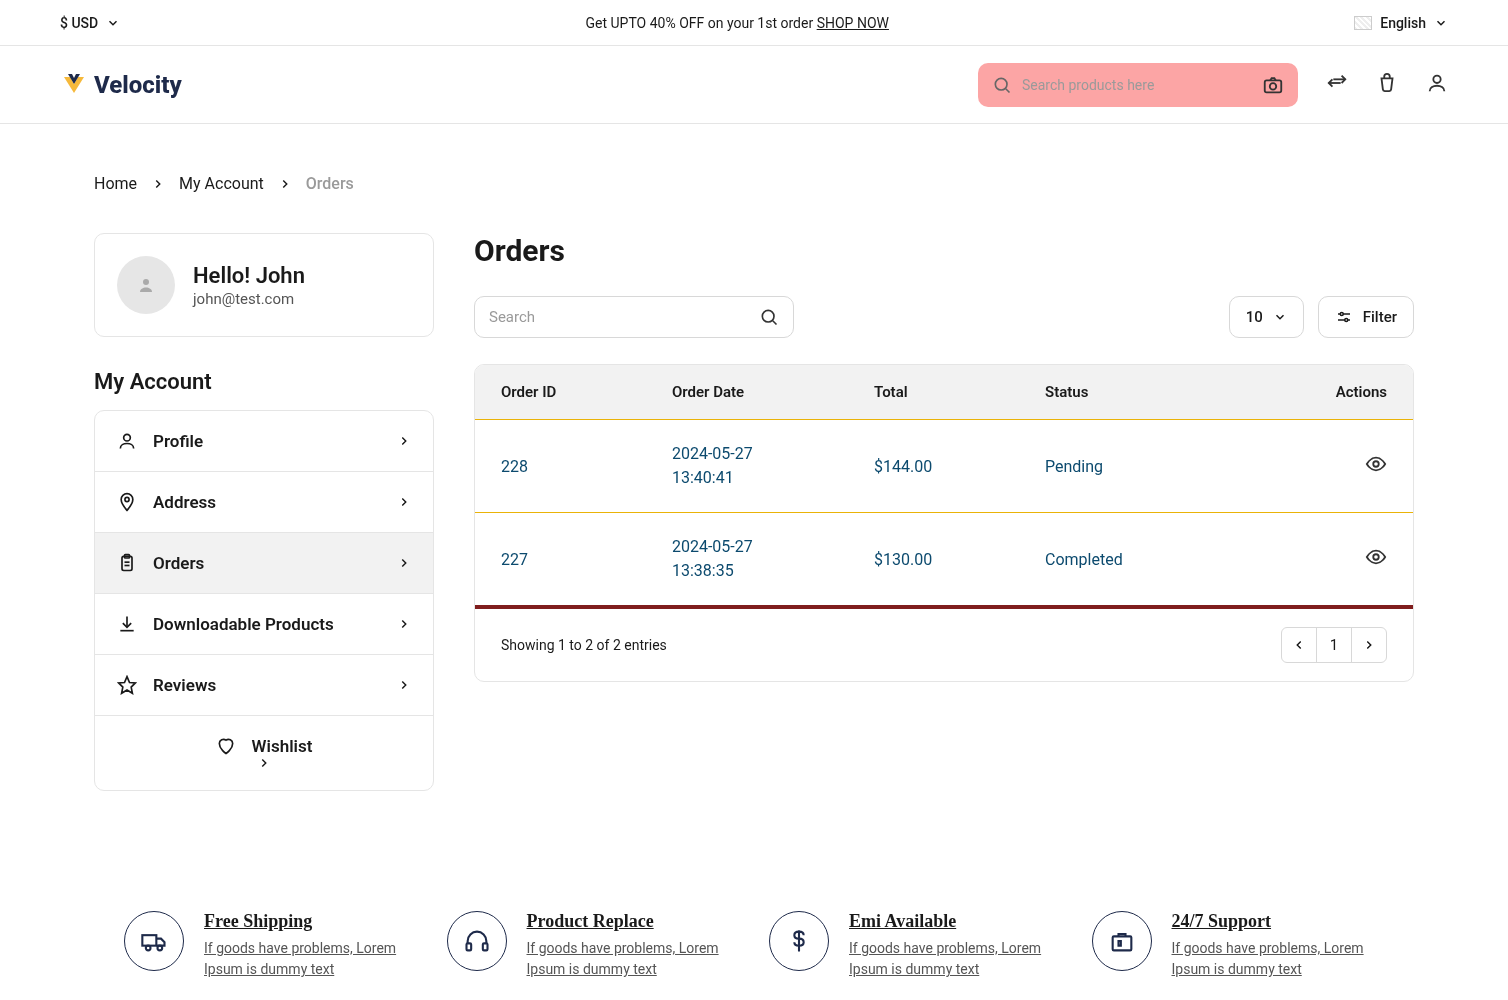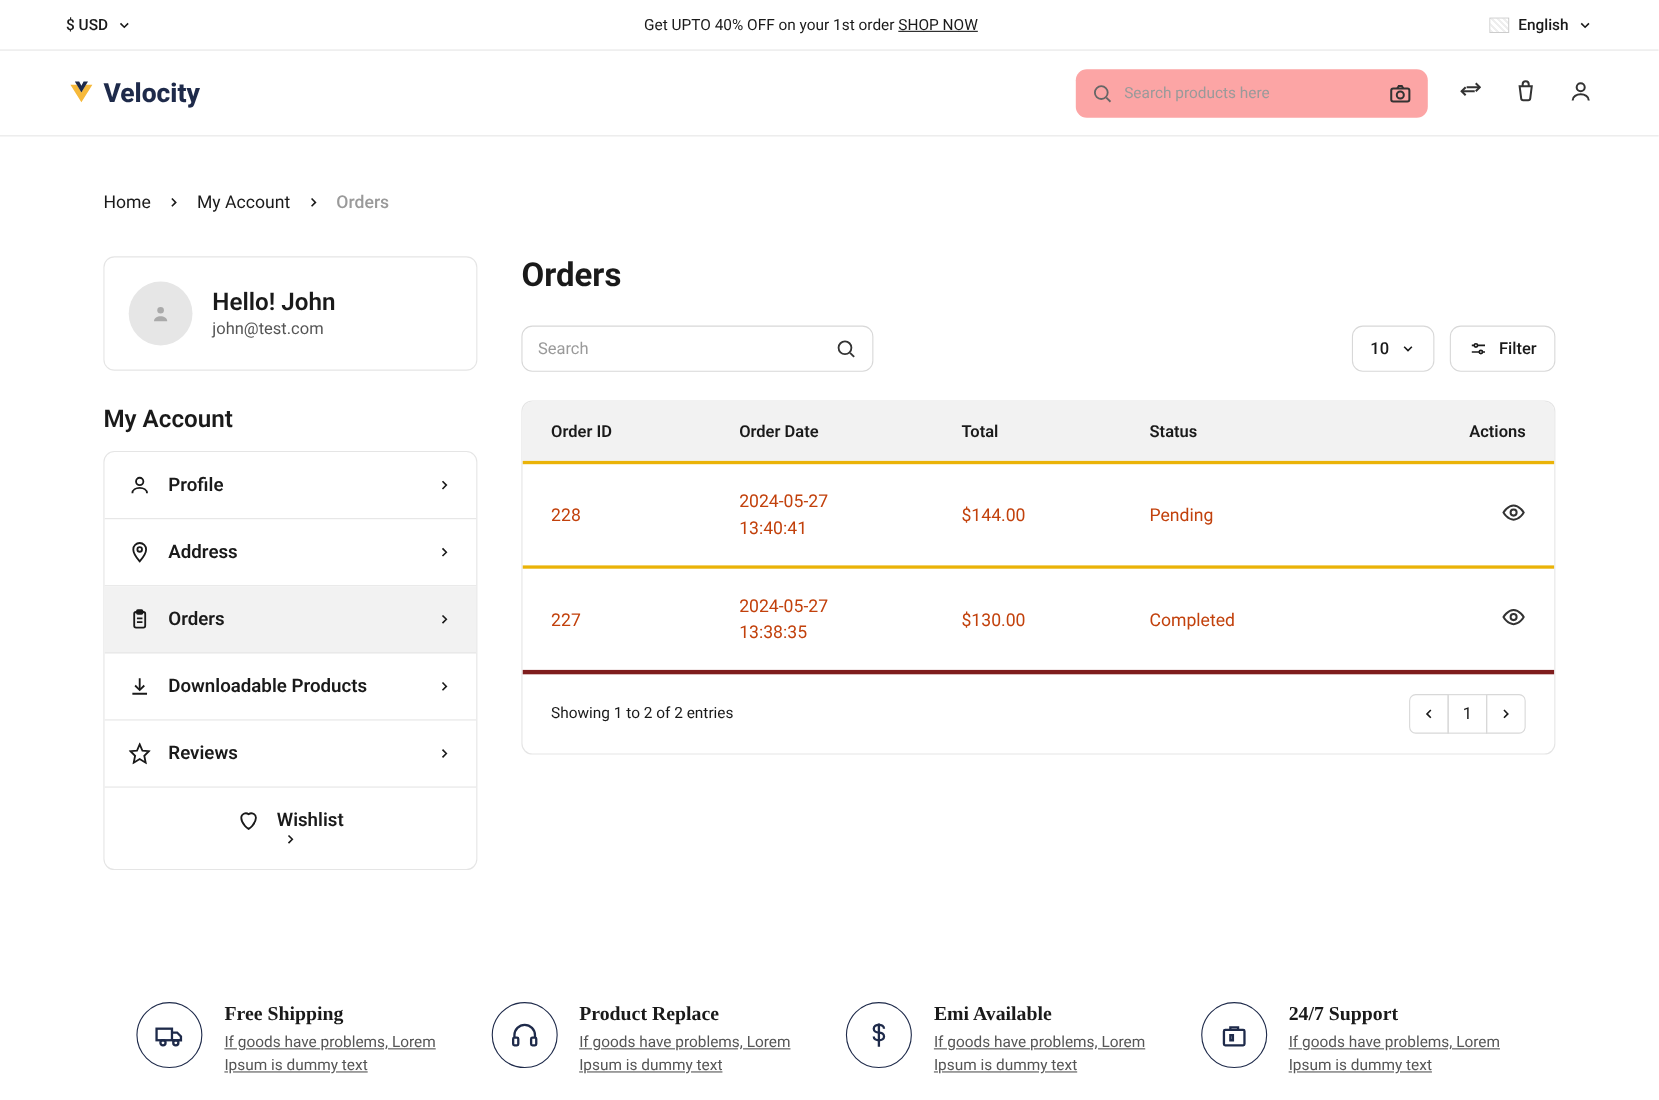--- a/index.html
+++ b/index.html
@@ -56,34 +56,34 @@
 .search-small { display: flex; align-items: center; border: 1px solid #d8d8d8; border-radius: 10px; height: 42px; width: 320px; padding: 0 14px; }
 .search-small input { flex: 1; border: none; outline: none; font-size: 15px; }
 .search-small input::placeholder { color: #9a9a9a; }
 .toolbar-right { display: flex; gap: 14px; }
 .sel-box, .filter-btn { display: flex; align-items: center; gap: 10px; border: 1px solid #d8d8d8; border-radius: 10px; height: 42px; padding: 0 16px; cursor: pointer; font-size: 15px; font-weight: 500; }
 
 
 .orders-table { border: 1px solid #e5e5e5; border-radius: 10px; overflow: hidden; }
 .tbl-head { display: grid; grid-template-columns: 1.1fr 1.3fr 1.1fr 1.4fr 0.8fr; background: #f2f2f2; padding: 18px 26px; font-weight: 600; font-size: 15px; }
 .tbl-head .th:last-child { text-align: right; }
-.tbl-row { display: grid; grid-template-columns: 1.1fr 1.3fr 1.1fr 1.4fr 0.8fr; padding: 22px 26px; border-top: 3px solid #eab308; font-size: 16px; color: #c2410c; align-items: center; }
+.tbl-row { display: grid; grid-template-columns: 1.1fr 1.3fr 1.1fr 1.4fr 0.8fr; padding: 22px 26px; border-top: 1px solid #eab308; font-size: 16px; color: #0c4a6e; align-items: center; }
 .tbl-row .td-actions { text-align: right; }
 .tbl-row .td-date { line-height: 1.5; }
 .tbl-foot { display: flex; align-items: center; justify-content: space-between; padding: 18px 26px; border-top: 4px solid #7f1d1d; font-size: 14px; }
 .pager { display: flex; }
 .pager-btn { width: 36px; height: 36px; border: 1px solid #d8d8d8; display: flex; align-items: center; justify-content: center; margin-left: -1px; cursor: pointer; font-size: 15px; }
 .pager-btn:first-child { border-radius: 6px 0 0 6px; }
 .pager-btn:last-child { border-radius: 0 6px 6px 0; }
 
 
 .features { display: grid; grid-template-columns: repeat(4,1fr); gap: 30px; max-width: 1320px; margin: 90px auto 40px; padding: 0 30px; }
 .feature { display: flex; gap: 20px; align-items: flex-start; }
 .feat-icon { width: 60px; height: 60px; border: 1px solid #1e2a4a; border-radius: 50%; display: flex; align-items: center; justify-content: center; flex-shrink: 0; color: #1e2a4a; }
-.feature h3 { font-family: Georgia, serif; font-size: 18px; font-weight: 700; margin-bottom: 6px; }
+.feature h3 { font-family: Georgia, serif; font-size: 18px; font-weight: 700; margin-bottom: 6px; text-decoration: underline; }
 .feature p { font-size: 14px; color: #555; line-height: 1.5; text-decoration: underline; }
 
 .chev { width: 14px; height: 14px; }
 </style>
 </head>
 <body>
 
 <div class="topbar">
   <div class="topbar-left">
     <div class="currency-sel">

